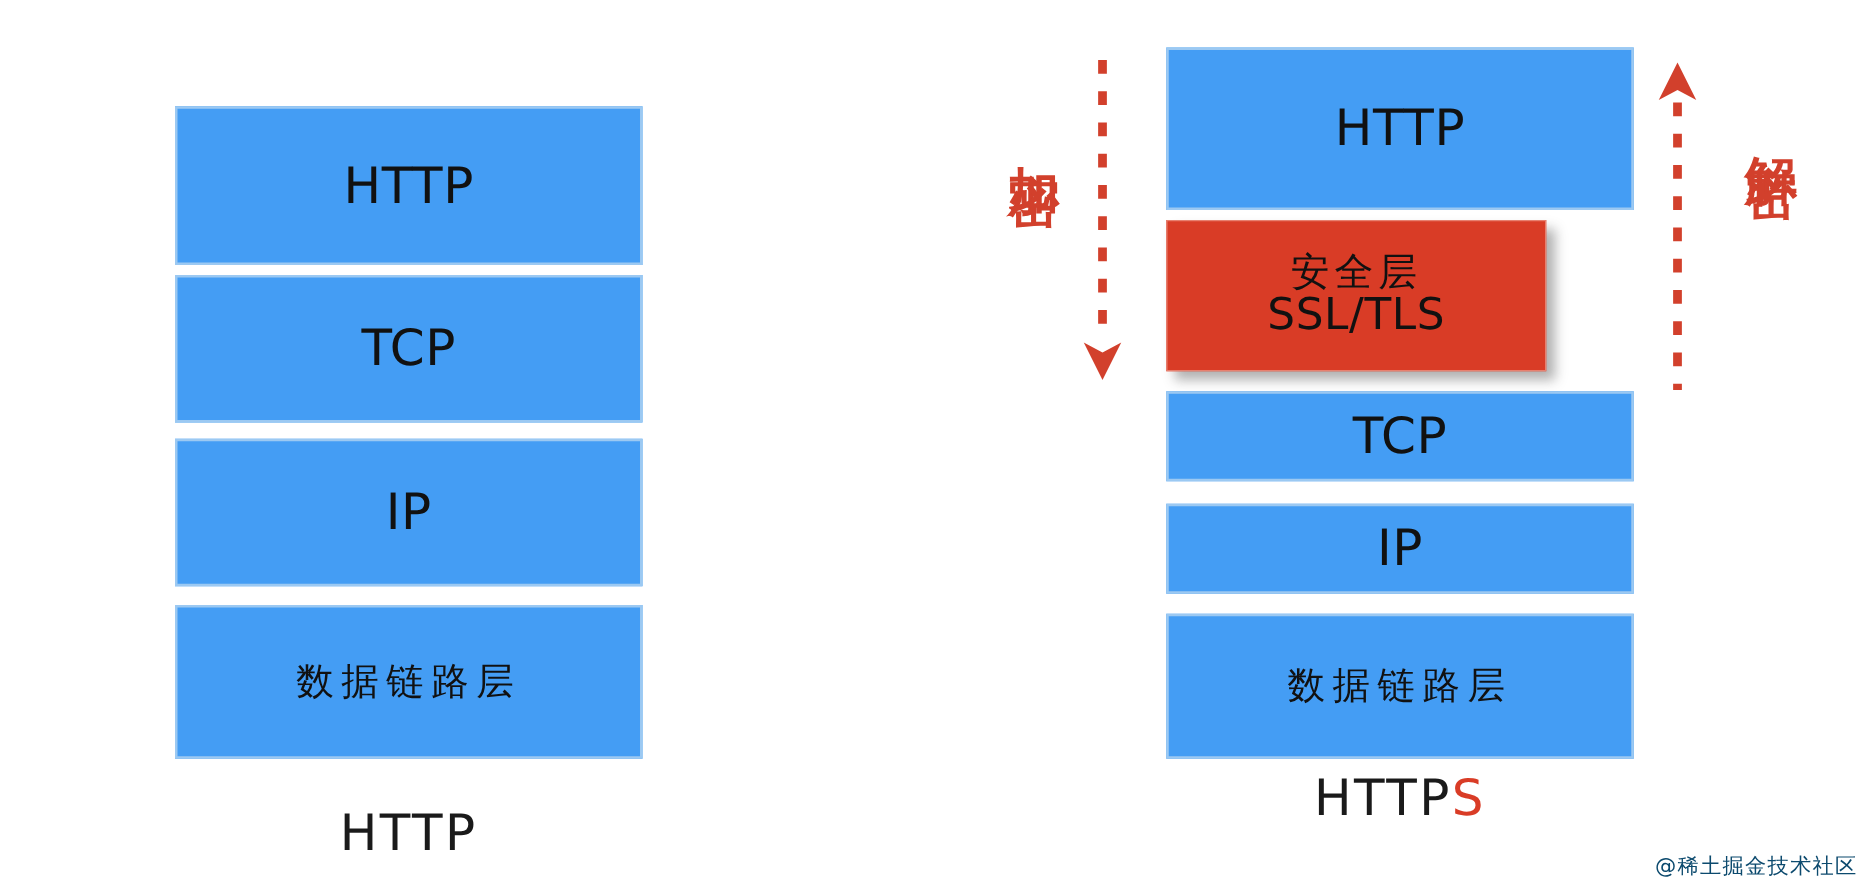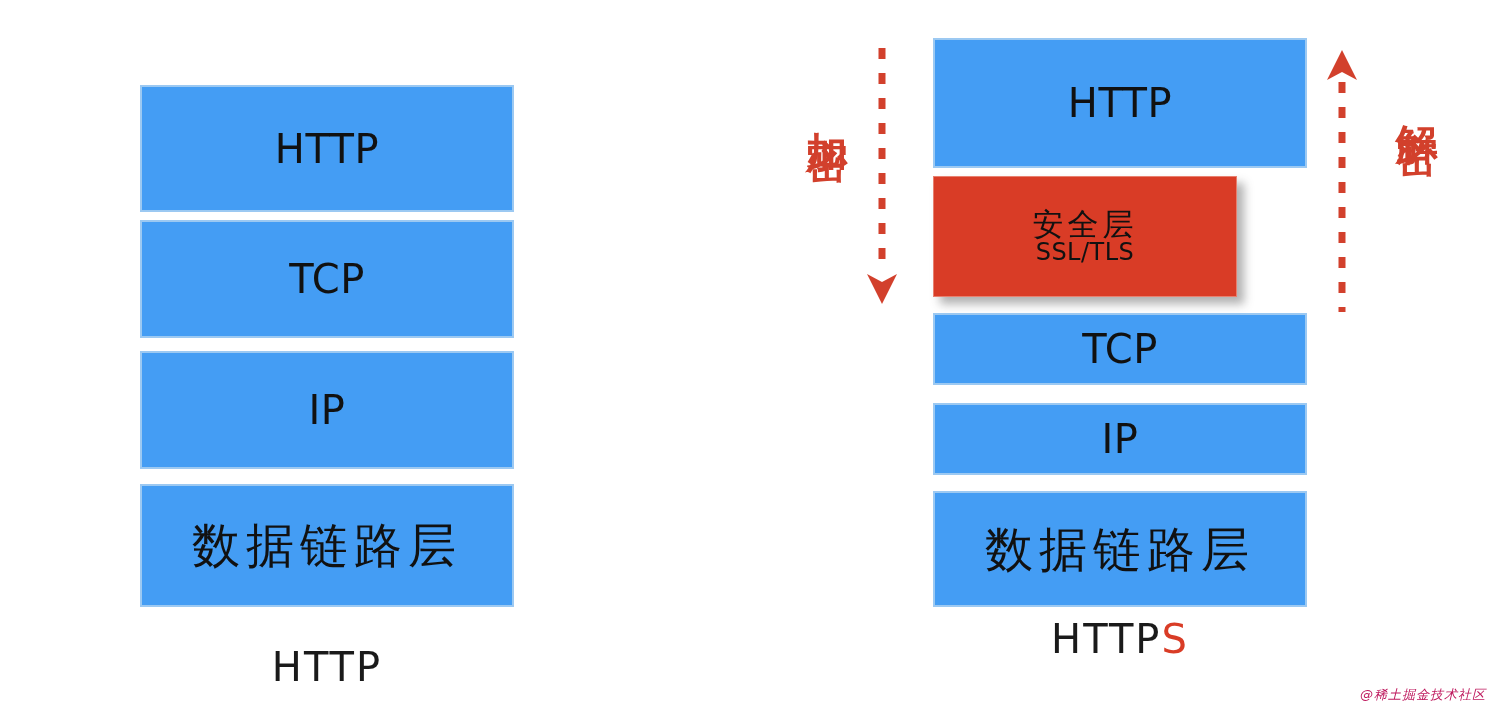--- a/index.html
+++ b/index.html
@@ -44,29 +44,29 @@
     box-shadow: 7px 7px 9px rgba(60,60,60,0.40);
     z-index: 5;
   }
   .layer-label {
     font-size: 40px;
     line-height: 1.05;
     font-weight: 400;
     white-space: nowrap;
   }
   .layer-label.cjk {
-    font-size: 48px;
+    font-size: 30px;
     letter-spacing: 6px;
   }
   .layer-label.small {
     font-size: 31px;
     letter-spacing: 4px;
   }
   .layer-label.mid {
-    font-size: 24px;
+    font-size: 35px;
     letter-spacing: 0.5px;
   }
 
   
   .stack-caption {
     position: absolute;
     font-size: 40px;
     color: #1a1a1a;
     letter-spacing: 2px;
     white-space: nowrap;
@@ -91,25 +91,24 @@
 
   .dash-line {
     position: absolute;
   }
 
   
   .watermark {
     position: absolute;
     right: 14px;
     bottom: 10px;
-    font-size: 13px;
-    color: #be185d;
+    font-size: 17px;
+    color: #0c4a6e;
     letter-spacing: 1px;
     white-space: nowrap;
-    font-style: italic;
   }
 </style>
 </head>
 <body>
 
 <div class="canvas">
 
   <div>
 
     <div class="layer-box blue" style="left:140px; top:85px; width:374px; height:127px;">

